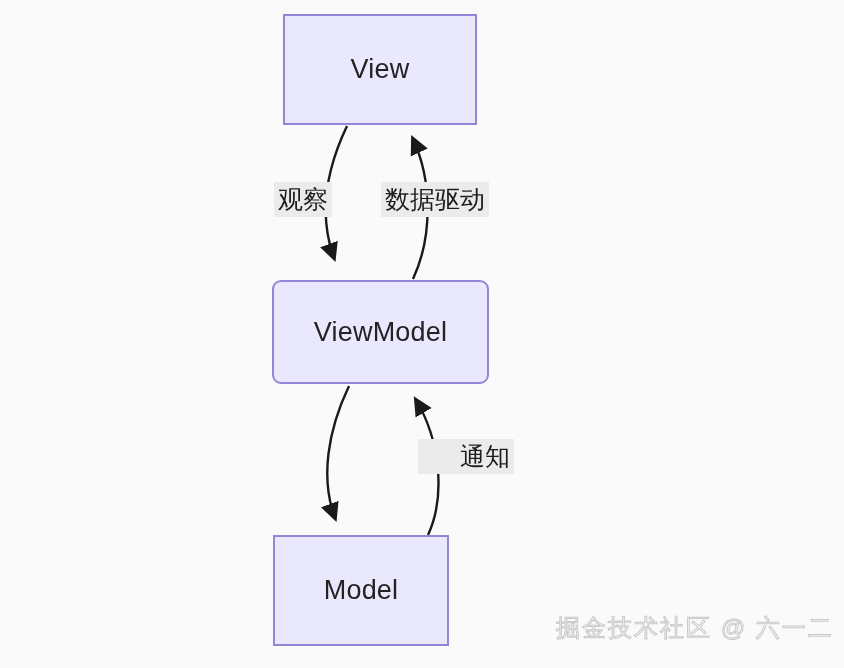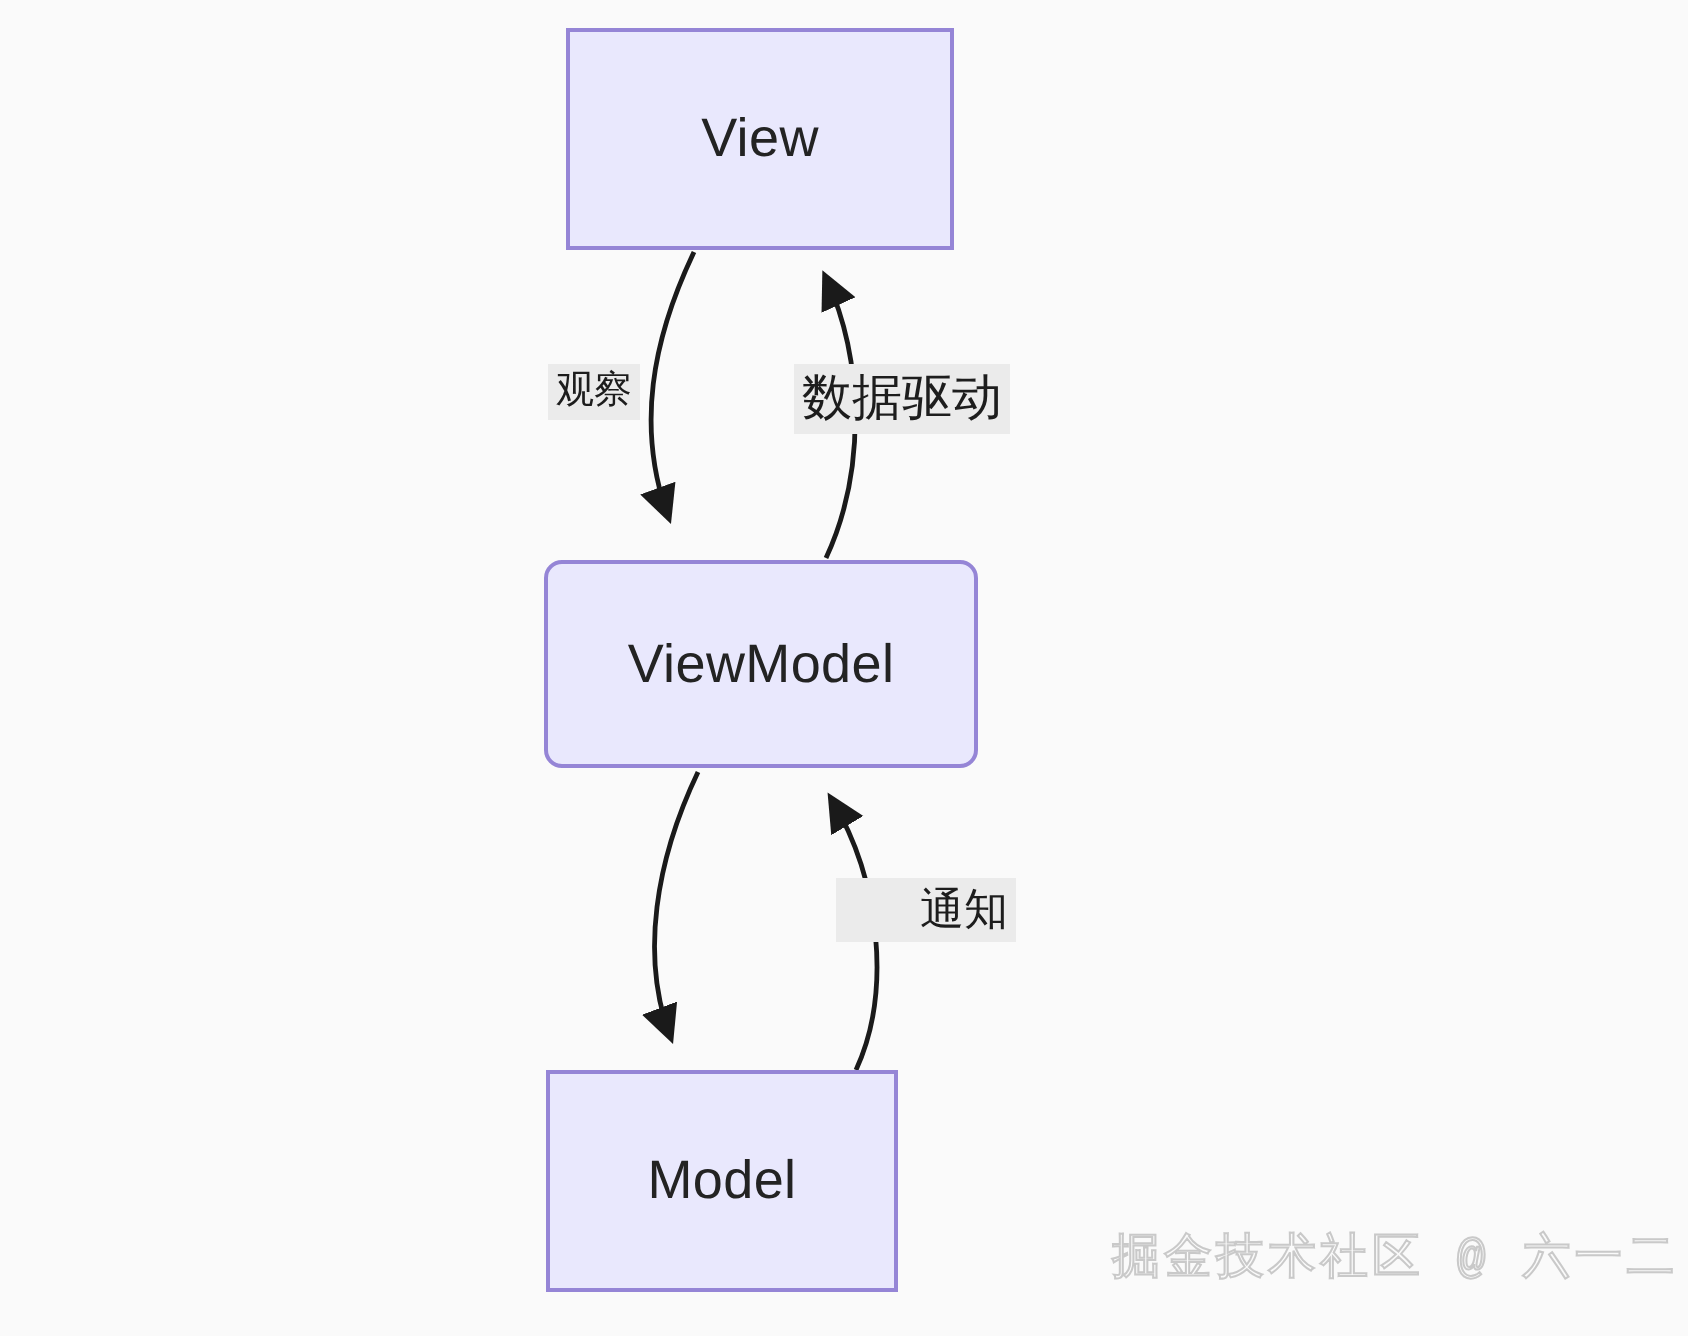--- a/index.html
+++ b/index.html
@@ -70,49 +70,48 @@
     color: #1d1d1d;
     font-size: 25px;
     line-height: 1.25;
     white-space: nowrap;
     padding: 2px 4px;
     box-sizing: border-box;
   }
   #edge-label-observe {
     left: 274px;
     top: 182px;
-    font-size: 19px;
+    font-size: 25px;
   }
   #edge-label-data-driven {
     left: 381px;
     top: 182px;
     font-size: 25px;
-    margin-left: 16px;
   }
   #edge-label-fetch-update {
     left: 228px;
     top: 439px;
     font-size: 25px;
   }
   #edge-label-notify {
     left: 418px;
     top: 439px;
-    font-size: 22px;
+    font-size: 25px;
     padding-left: 42px;
   }
   #watermark {
     position: absolute;
     left: 556px;
     top: 612px;
     font-size: 24px;
     letter-spacing: 2px;
     color: transparent;
     -webkit-text-stroke: 1px #c9c9c9;
     white-space: nowrap;
-    font-family: Liberation Mono, monospace;
+    font-family: Liberation Sans, sans-serif;
   }
 </style>
 </head>
 <body>
 
 <div id="diagram-root">
 
   <svg class="svg-layer" viewBox="0 0 844 668" xmlns="http://www.w3.org/2000/svg">
     <defs>
       <marker id="arrowhead" markerWidth="9" markerHeight="9" refX="6.2" refY="4.5" orient="auto" markerUnits="strokeWidth">

